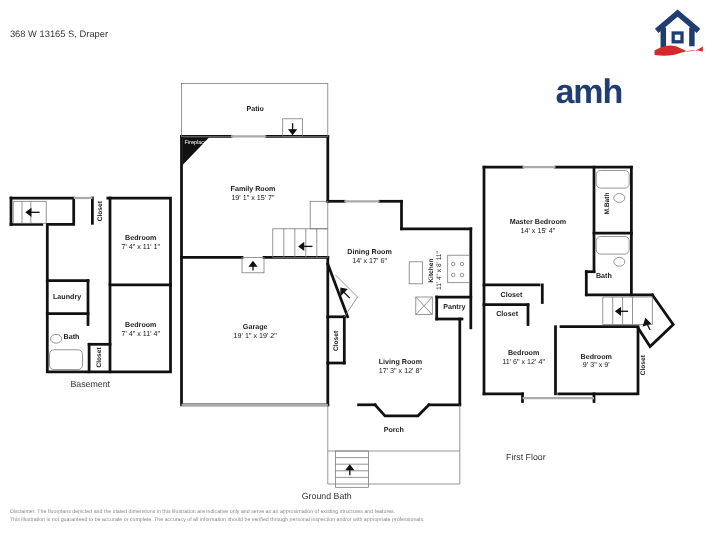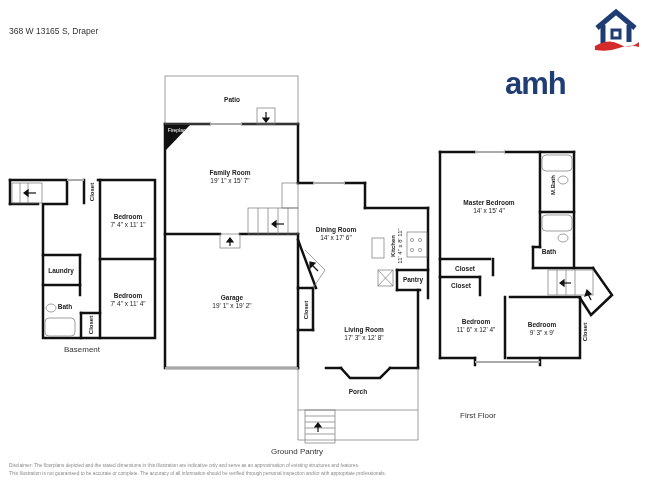--- a/index.html
+++ b/index.html
@@ -192,21 +192,21 @@
 <div class="lbl" style="left:336px;top:226px;"><b>Dining Room</b><span>14' x 17' 6"</span></div>
 <div class="vlbl2" style="left:397px;top:246px;"><b>Kitchen</b><br><span>11' 4" x 8' 11"</span></div>
 <div class="lbl" style="left:413px;top:276px;">
     <b>Pantry</b>
   </div>
 <div class="vlbl" style="left:306px;top:310px;">Closet</div>
 <div class="lbl" style="left:364px;top:326px;"><b>Living Room</b><span>17' 3" x 12' 8"</span></div>
 <div class="lbl" style="left:358px;top:388px;">
     <b>Porch</b>
   </div>
-<div class="floor" style="left:297px;top:447px;">Ground Pantry</div>
+<div class="floor" style="left:297px;top:447px;">Ground Bath</div>
 
 <div class="lbl" style="left:489px;top:199px;"><b>Master Bedroom</b><span>14' x 15' 4"</span></div>
 <div class="vlbl" style="left:553px;top:185px;">M.Bath</div>
 <div class="lbl" style="left:549px;top:248px;">
     <b>Bath</b>
   </div>
 <div class="lbl" style="left:465px;top:265px;">
     <b>Closet</b>
   </div>
 <div class="lbl" style="left:461px;top:282px;">

